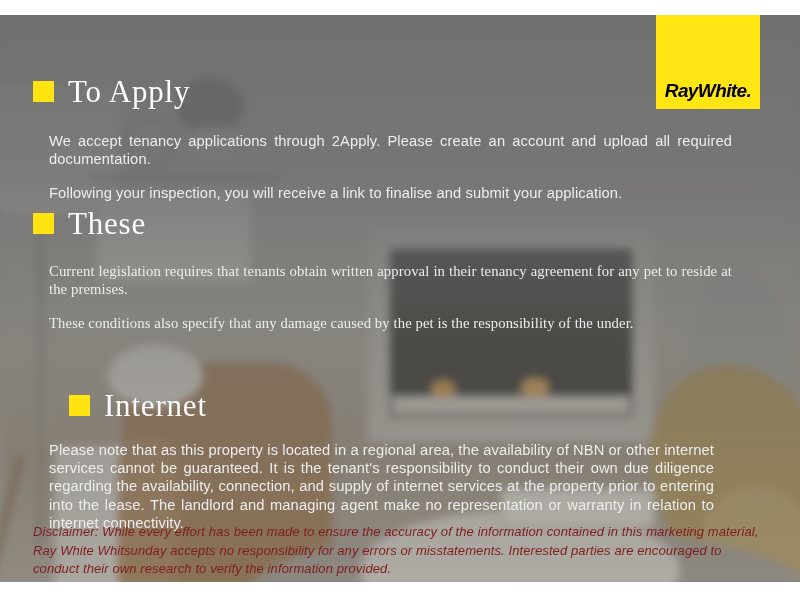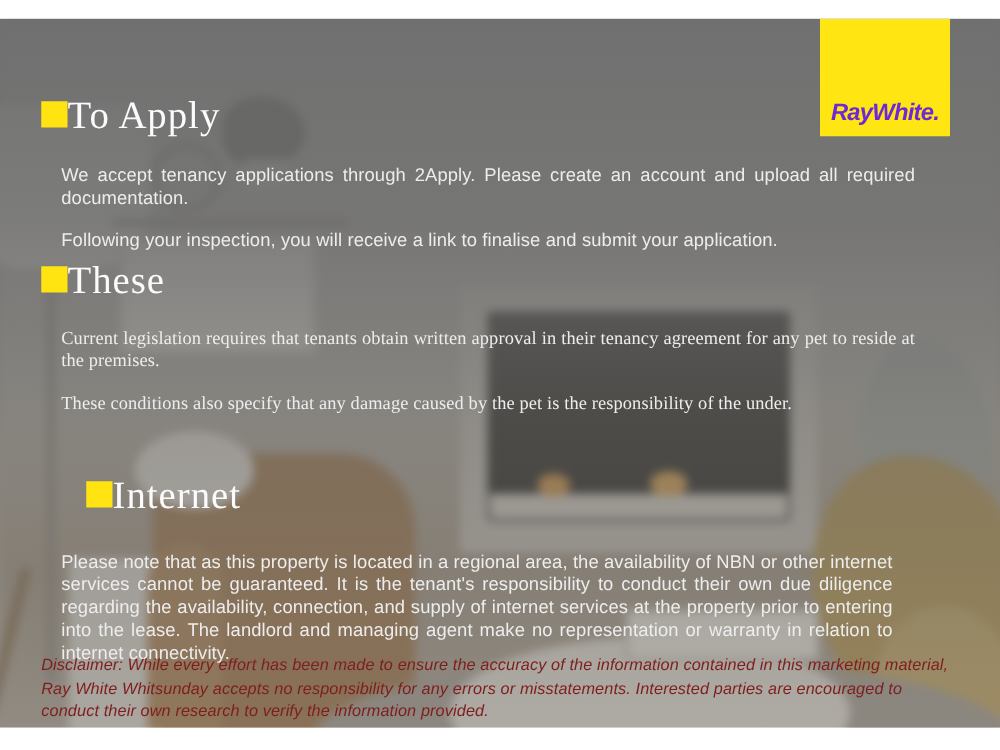--- a/index.html
+++ b/index.html
@@ -47,35 +47,35 @@
       rgba(104,102,98,0.62) 58%,
       rgba(104,100,94,0.46) 100%);}
   
   .logo{
     position:absolute;top:0;left:656px;width:104px;height:94px;background:#ffe512;
     display:flex;align-items:flex-end;justify-content:center;
   }
   .logo span{
     font-family:"Liberation Sans", sans-serif;
     font-weight:bold;font-style:italic;font-size:19px;letter-spacing:-0.6px;
-    color:#6d28d9;padding-bottom:7px;
+    color:#000000;padding-bottom:7px;
   }
   
   .content{position:absolute;inset:0;color:#ededed;}
-  .heading-row{position:absolute;left:33px;display:flex;align-items:center;height:46px;}
+  .heading-row{position:absolute;left:33px;display:flex;align-items:center;gap:14px;height:46px;}
   .sq{width:21px;height:21px;background:#ffe412;flex:0 0 auto;}
   .heading-row h2{
     margin:0;font-family:"Liberation Serif","DejaVu Serif",serif;font-weight:500;
     font-size:31px;color:#fbfbfb;letter-spacing:0.8px;line-height:1;
   }
   .para{position:absolute;left:33px;font-size:14.7px;line-height:18.2px;letter-spacing:0.1px;color:#ededed;}
   .body-line{margin:16px;text-align:justify;}
   .h1row{top:53px;}  .p1{top:101px;width:715px;}
   .h2row{top:185px;} .p2{top:231px;width:715px;font-family:Liberation Serif, serif;}
-  .h3row{top:357px;padding-left:36px;} .p3{top:410px;width:697px;}
+  .h3row{top:367px;padding-left:36px;} .p3{top:410px;width:697px;}
   .disclaimer{
     position:absolute;left:33px;top:508px;width:727px;
     font-size:13px;font-style:italic;line-height:18.5px;color:#7f1d1d;letter-spacing:0.1px;
   }
 </style>
 </head>
 <body>
 
 <div class="banner">
 

